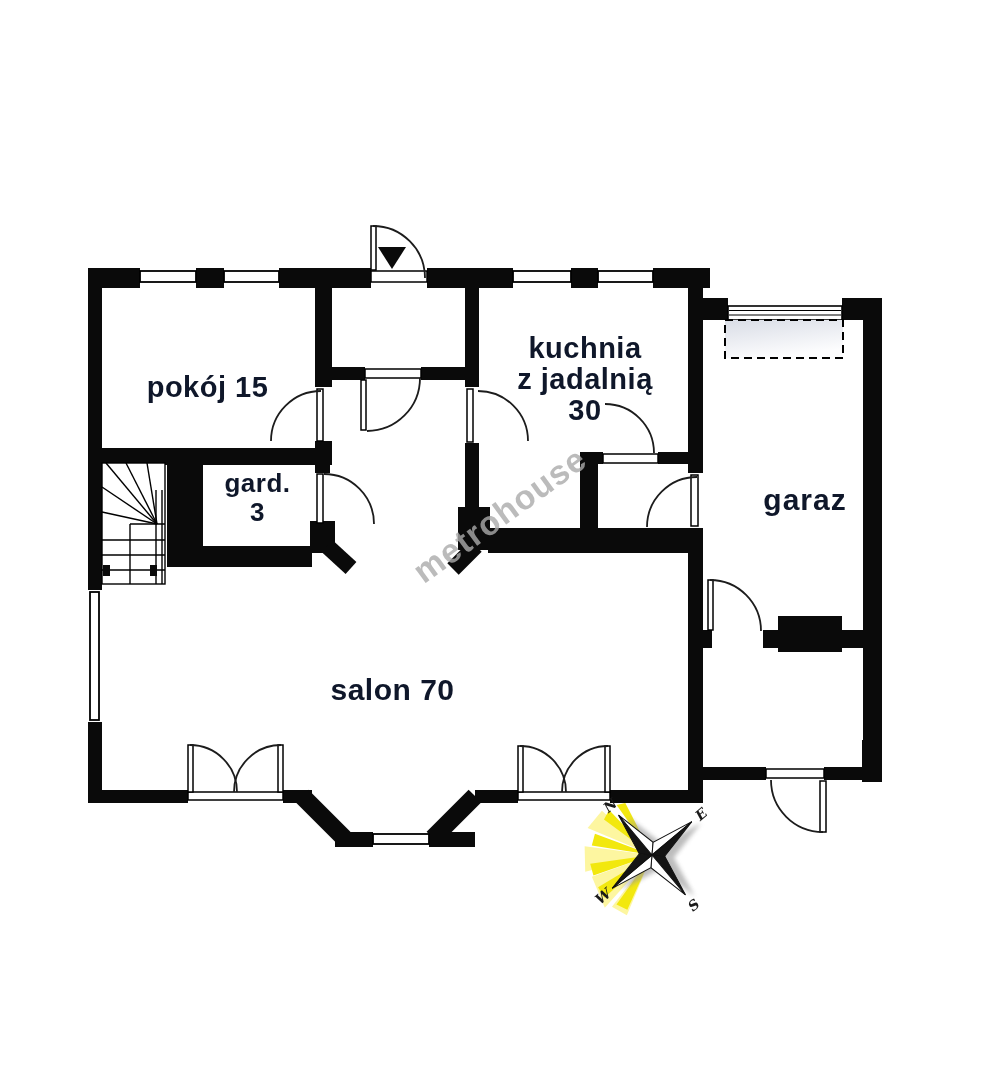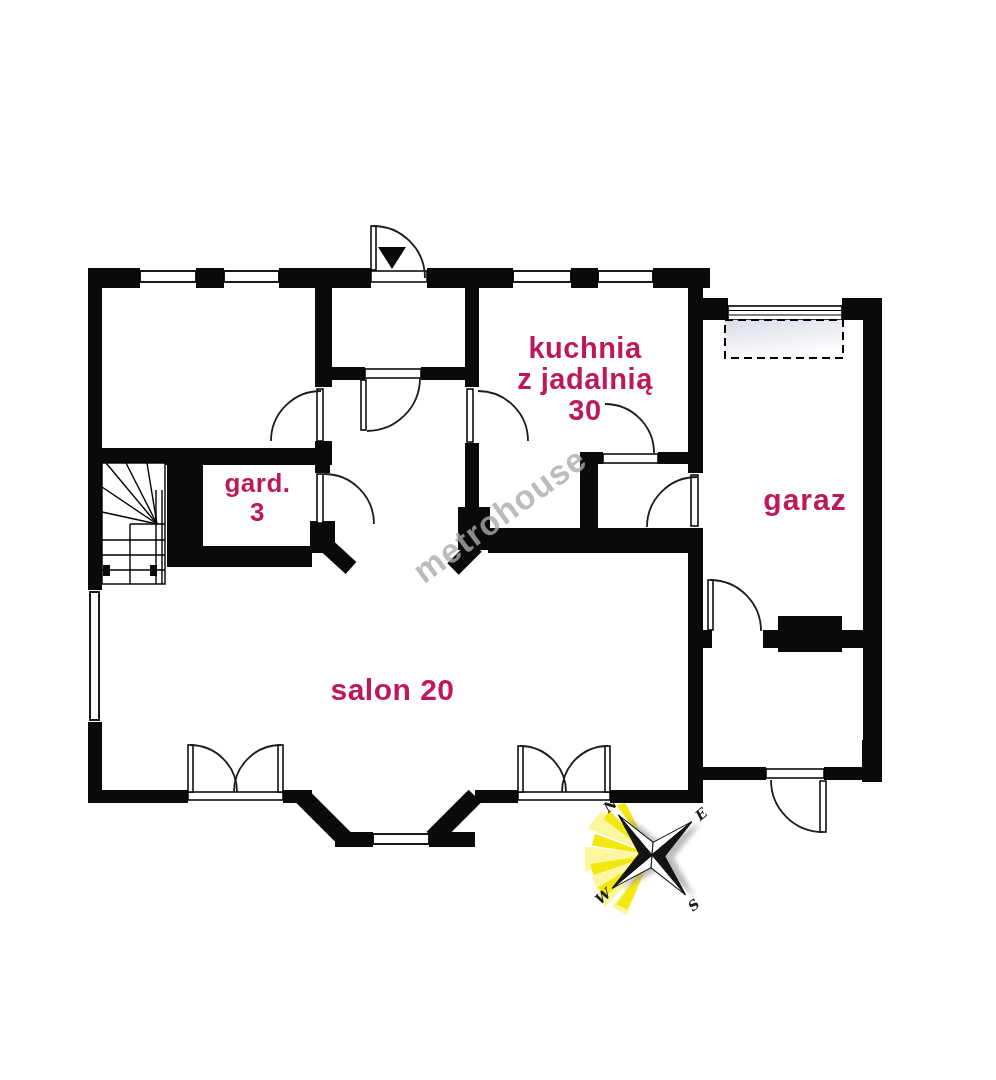--- a/index.html
+++ b/index.html
@@ -2,21 +2,21 @@
 <html><head>
 <meta charset="utf-8">
 <style>
   html,body{margin:0;padding:0;background:#ffffff;}
   .canvas{
     position:relative;width:996px;height:1080px;background:#ffffff;overflow:hidden;
     font-family:"Liberation Sans",sans-serif;
   }
   .plan-svg{position:absolute;left:0;top:0;}
   .room-label{
-    position:absolute;font-weight:bold;color:#be185d;text-align:center;
+    position:absolute;font-weight:bold;color:#0f172a;text-align:center;
     white-space:pre-line;line-height:1.1;letter-spacing:0.5px;
   }
   .lbl-pokoj  {left:110px;top:372px;width:195px;font-size:29px;}
   .lbl-kuchnia{left:495px;top:333px;width:180px;font-size:29px;line-height:31px;}
   .lbl-gard   {left:200px;top:469px;width:115px;font-size:26px;line-height:29px;}
   .lbl-garaz  {left:735px;top:483px;width:140px;font-size:30px;letter-spacing:1px;}
   .lbl-salon  {left:305px;top:673px;width:175px;font-size:30px;}
   .watermark{
     position:absolute;left:398px;top:497px;width:200px;text-align:center;
     font-size:34px;font-weight:bold;color:#ababab;opacity:0.8;
@@ -230,23 +230,24 @@
 
       <g font-family="DejaVu Serif, serif" font-style="italic" font-weight="bold" font-size="14" fill="#1a1a1a" text-anchor="middle">
         <text x="0" y="-60">N</text>
         <text x="64" y="5">E</text>
         <text x="0" y="70">S</text>
         <text x="-64" y="5">W</text>
       </g>
     </g>
   </svg>
 
+  <div class="room-label lbl-pokoj">pokój 15</div>
   <div class="room-label lbl-kuchnia">kuchnia
 z jadalnią
 30</div>
   <div class="room-label lbl-gard">gard.
 3</div>
   <div class="room-label lbl-garaz">garaz</div>
-  <div class="room-label lbl-salon">salon 20</div>
+  <div class="room-label lbl-salon">salon 70</div>
 
   <div class="watermark">metrohouse</div>
 
 </div>
 
 </body></html>

